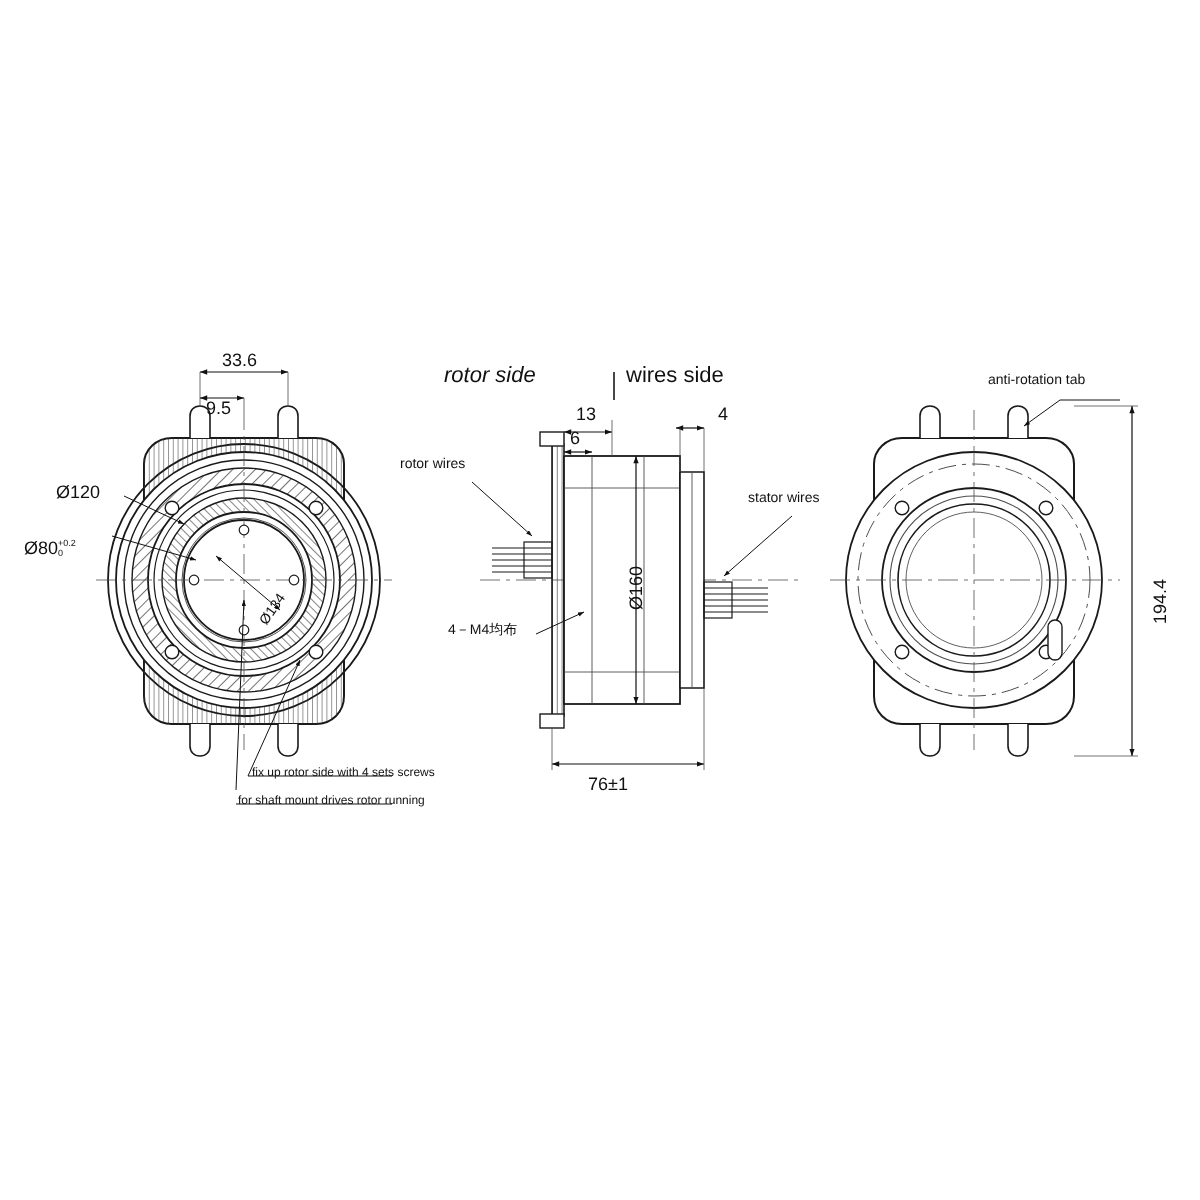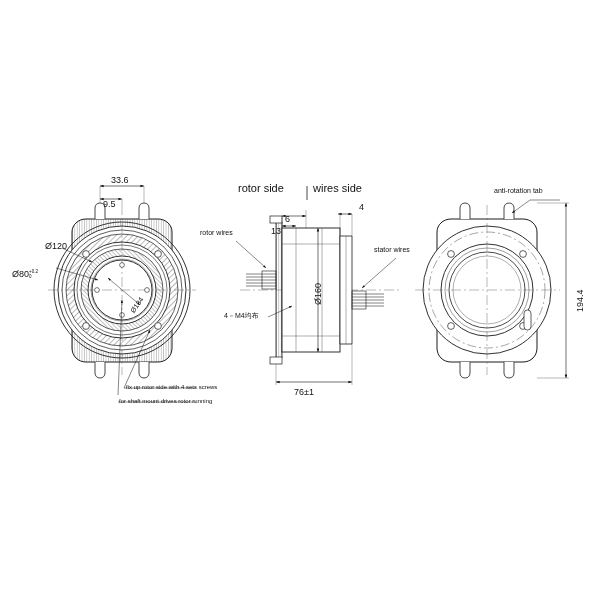--- a/index.html
+++ b/index.html
@@ -225,35 +225,35 @@
         <line x1="537" y1="378" x2="569" y2="378" stroke="#4d4d4d" stroke-width="0.4"></line>
 
         <line x1="530" y1="200" x2="512" y2="213" stroke="#111111" stroke-width="0.5" marker-end="url(#arrOut)"></line>
         <line x1="530" y1="200" x2="560" y2="200" stroke="#111111" stroke-width="0.5"></line>
       </g>
     </g>
   </svg>
 
   <div class="lbl lbl-md" style="left:111px; top:176px;">33.6</div>
   <div class="lbl lbl-md" style="left:103px; top:200px;">9.5</div>
-  <div class="lbl lbl-md" style="left:28px; top:242px;margin-left:17px;">Ø120</div>
+  <div class="lbl lbl-md" style="left:28px; top:242px;">Ø120</div>
 
   <div class="lbl" style="left:12px; top:270px; font-size:9px;">
     <span>Ø80</span><span class="tol"><span>+0.2</span><span>0</span></span>
   </div>
 
   <div class="lbl lbl-sm rot90" style="left:129px; top:310px; transform: rotate(-55deg);">Ø134</div>
 
   <div class="lbl lbl-xs" style="left:126px; top:384px;">fix up rotor side with 4 sets screws</div>
   <div class="lbl lbl-xs" style="left:119px; top:398px;">for shaft mount drives rotor running</div>
 
-  <div class="lbl lbl-lg" style="left:238px; top:183px;">rotor side</div>
+  <div class="lbl lbl-lg" style="left:222px; top:183px;font-style:italic;">rotor side</div>
   <div class="lbl lbl-lg" style="left:313px; top:183px;">wires side</div>
 
-  <div class="lbl lbl-md" style="left:271px; top:203px;margin-top:24px;">13</div>
+  <div class="lbl lbl-md" style="left:288px; top:203px;">13</div>
   <div class="lbl lbl-md" style="left:285px; top:215px;">6</div>
   <div class="lbl lbl-md" style="left:359px; top:203px;">4</div>
 
   <div class="lbl lbl-md rot90" style="left:314px; top:305px;">Ø160</div>
 
   <div class="lbl lbl-md" style="left:294px; top:388px;">76±1</div>
 
   <div class="lbl lbl-sm" style="left:200px; top:229px;">rotor wires</div>
   <div class="lbl lbl-sm" style="left:374px; top:246px;">stator wires</div>
   <div class="lbl lbl-sm" style="left:224px; top:312px;">4－M4均布</div>

